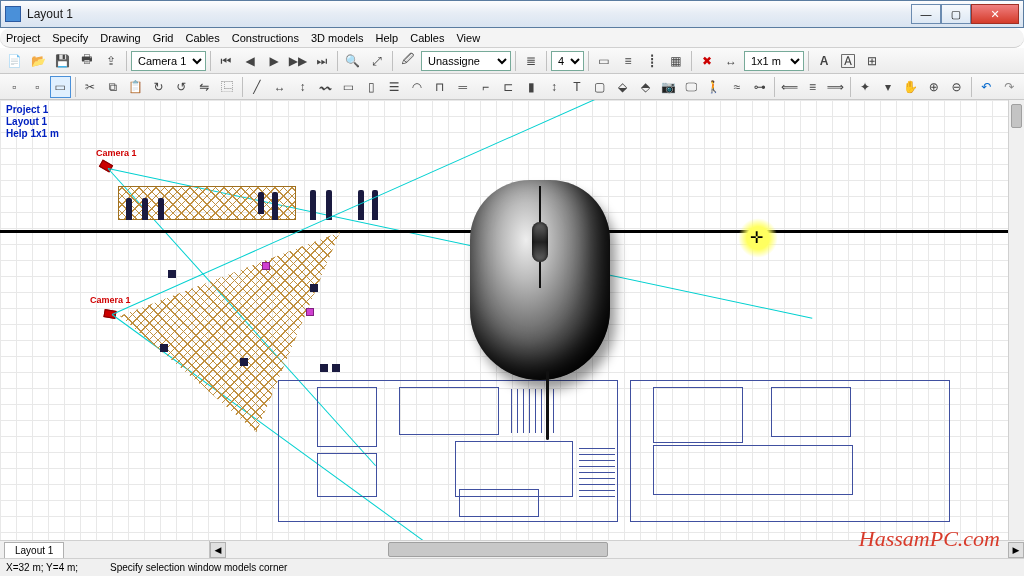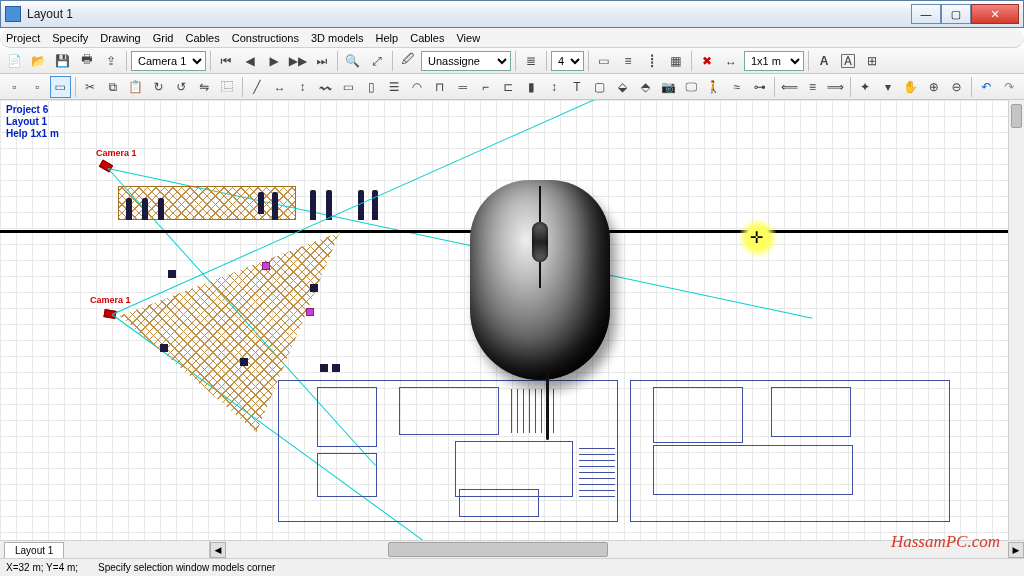--- a/index.html
+++ b/index.html
@@ -78,23 +78,23 @@
   .hscroll-row { position:absolute; left:0; right:0; bottom:18px; height:18px; background:#f0f0f0; border-top:1px solid #d0d0d0; display:flex; align-items:stretch; }
   .tab-well { width:210px; display:flex; align-items:center; border-right:1px solid #c0c0c0; }
   .sheet-tab { height:16px; padding:0 10px; font-size:10px; background:#fff; border:1px solid #b0b0b0; border-bottom:none; margin-left:4px; display:flex; align-items:center; }
   .hscroll { flex:1; position:relative; }
   .hscroll .arrow { position:absolute; top:1px; width:16px; height:16px; background:#e0e0e0; border:1px solid #b0b0b0; display:flex; align-items:center; justify-content:center; font-size:9px; }
   .hscroll .arrow.left { left:0; }
   .hscroll .arrow.right { right:0; }
   .hscroll .track { position:absolute; left:18px; right:18px; top:1px; bottom:1px; background:#f0f0f0; }
   .hscroll .hthumb { position:absolute; top:0; bottom:0; left:160px; width:220px; background:#c8c8c8; border:1px solid #a0a0a0; border-radius:2px; }
 
-  .statusbar { position:absolute; left:0; right:0; bottom:0; height:18px; background:#f0f0f0; border-top:1px solid #d0d0d0; display:flex; align-items:center; font-size:10px; padding:0 6px; gap:20px; }
-
-  .watermark { position:absolute; right:24px; bottom:24px; font-size:17px; color:#d83a2a; font-family:Georgia,serif; font-style:italic; pointer-events:none; }
+  .statusbar { position:absolute; left:0; right:0; bottom:0; height:18px; background:#f0f0f0; border-top:1px solid #d0d0d0; display:flex; align-items:center; font-size:10px; padding:0 6px; gap:32px; }
+
+  .watermark { position:absolute; right:24px; bottom:24px; font-size:22px; color:#d83a2a; font-family:Georgia,serif; font-style:italic; pointer-events:none; }
 </style>
 </head>
 <body>
 
 <div class="titlebar">
   <span class="app-icon"></span>
   <span class="title">Layout 1</span>
   <div class="win-btns">
     <div class="win-btn">—</div>
     <div class="win-btn">▢</div>
@@ -212,21 +212,21 @@
   <div class="tbtn">⊖</div>
   <div class="tsep"></div>
   <div class="tbtn" style="color:#06c">↶</div>
   <div class="tbtn" style="color:#888">↷</div>
 </div>
 
 <div class="workspace">
   <div class="canvas">
 
     <div class="proj-info">
-      <div>Project 6</div>
+      <div>Project 1</div>
       <div>Layout 1</div>
       <div>Help 1x1 m</div>
     </div>
 
     <div class="cam-label" style="top:48px;left:96px">Camera 1</div>
     <div class="cam-icon" style="top:62px;left:100px;transform:rotate(30deg)"></div>
 
     <div class="cone-line" style="top:68px;left:108px;width:720px;transform:rotate(12deg)"></div>
     <div class="cone-line" style="top:68px;left:108px;width:400px;transform:rotate(48deg)"></div>
 

